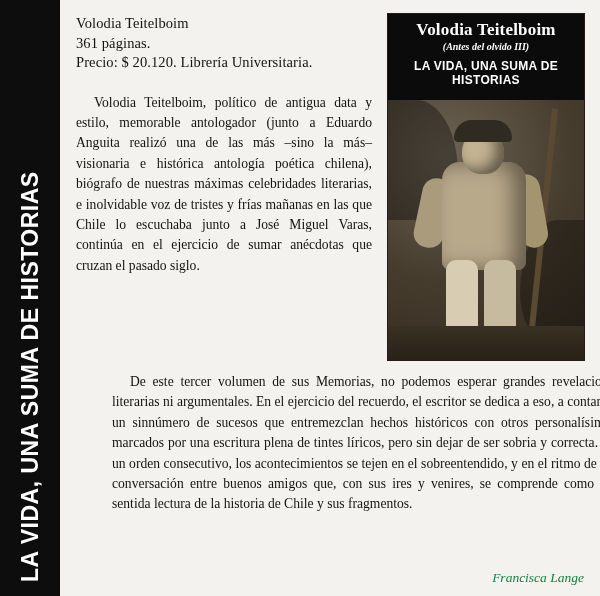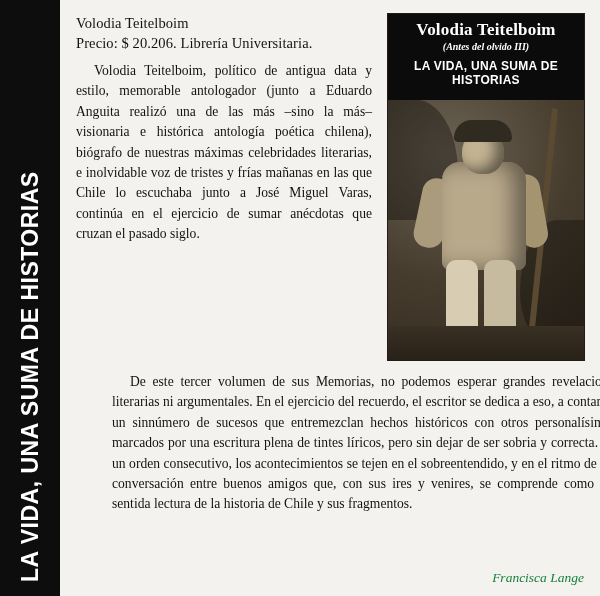--- a/index.html
+++ b/index.html
@@ -196,21 +196,21 @@
     width: 296px;
     color: #14120f;
   }
   .meta-line {
     font-size: 14.5px;
     line-height: 19.5px;
     letter-spacing: 0.1px;
   }
   #body-narrow {
     width: 296px;
-    margin-top: 8px;
+    margin-top: 20px;
     font-size: 13.6px;
     line-height: 20.4px;
     text-align: justify;
     text-indent: 18px;
     hyphens: auto;
   }
   #body-wide {
     position: absolute;
     left: 16px;
     top: 372px;
@@ -260,21 +260,22 @@
         <div class="art-shape art-leg-r"></div>
         <div class="art-shape art-head"></div>
         <div class="art-shape art-hat"></div>
         <div class="art-shape art-ground"></div>
         <div id="cover-caption">Editorial Sudamericana</div>
       </div>
     </div>
 
     <div id="text-col">
       <div class="meta-line">Volodia Teitelboim</div>
-      <div class="meta-line">Precio: $ 20.206. Librería Universitaria.</div>
+      <div class="meta-line">361 páginas.</div>
+      <div class="meta-line">Precio: $ 20.120. Librería Universitaria.</div>
       <div id="body-narrow">Volodia Teitelboim, político de antigua data y estilo, memorable antologador (junto a Eduardo Anguita realizó una de las más –sino la más– visionaria e histórica antología poética chilena), biógrafo de nuestras máximas celebridades literarias, e inolvidable voz de tristes y frías mañanas en las que Chile lo escuchaba junto a José Miguel Varas, continúa en el ejercicio de sumar anécdotas que cruzan el pasado siglo.</div>
     </div>
 
     <div id="body-wide">De este tercer volumen de sus Memorias, no podemos esperar grandes revelaciones literarias ni argumentales. En el ejercicio del recuerdo, el escritor se dedica a eso, a contarnos un sinnúmero de sucesos que entremezclan hechos históricos con otros personalísimos, marcados por una escritura plena de tintes líricos, pero sin dejar de ser sobria y correcta. Sin un orden consecutivo, los acontecimientos se tejen en el sobreentendido, y en el ritmo de una conversación entre buenos amigos que, con sus ires y venires, se comprende como una sentida lectura de la historia de Chile y sus fragmentos.</div>
     <div id="byline">Francisca Lange</div>
 
   </div>
 </div>
 
 </body></html>

